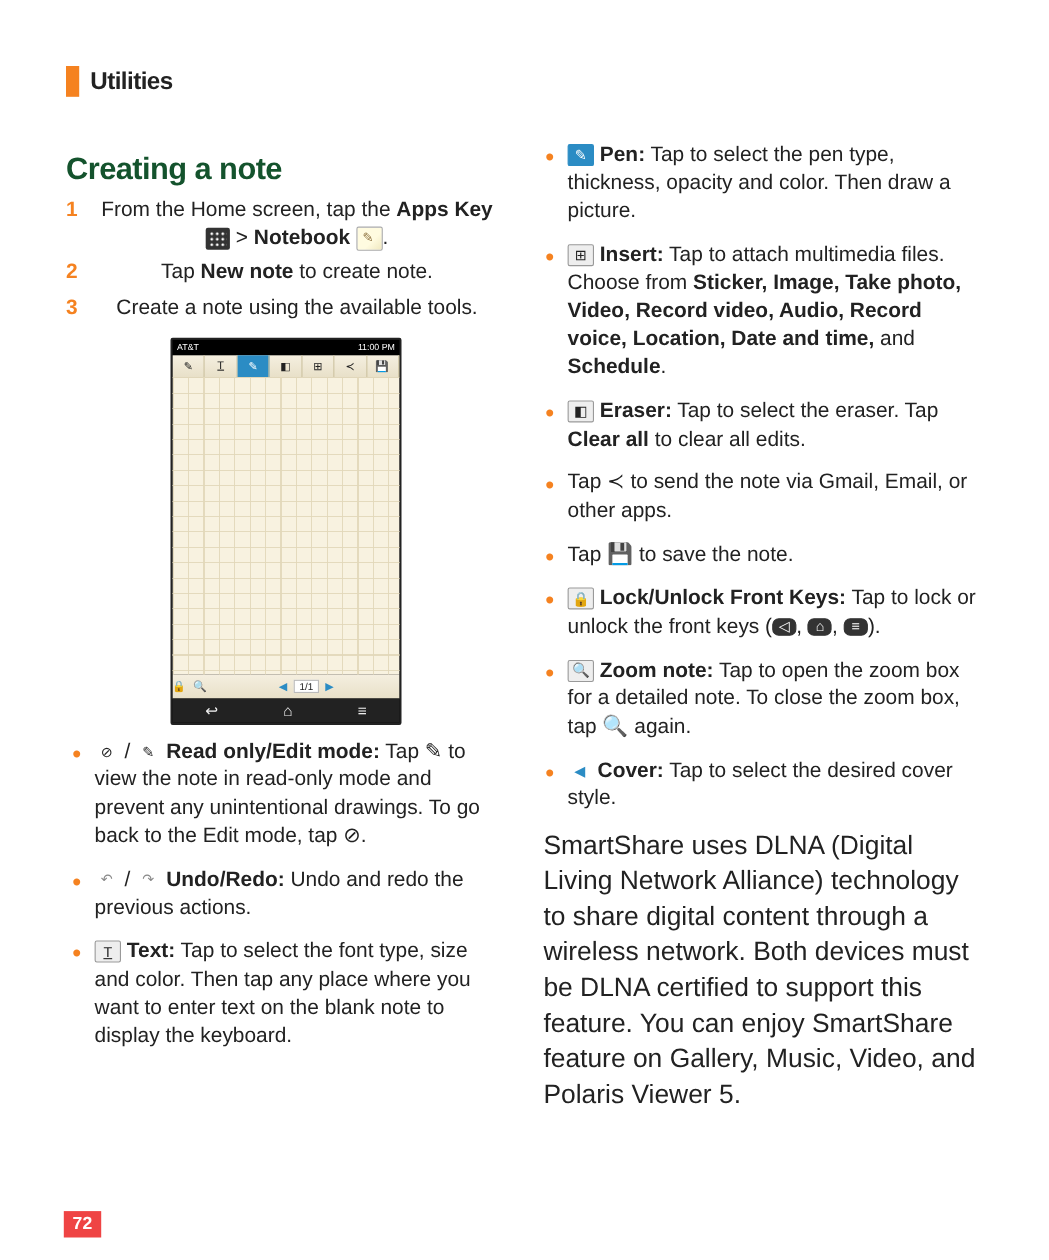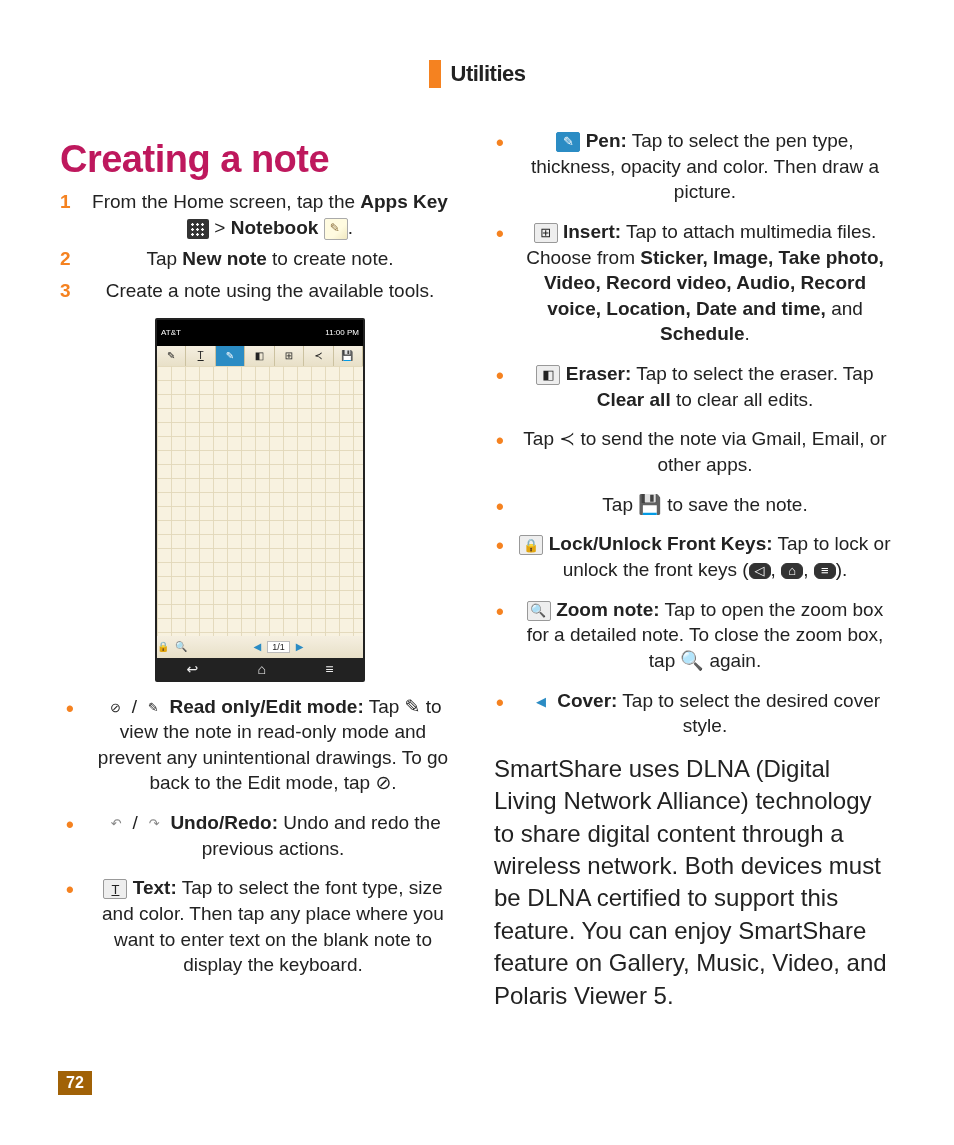--- a/index.html
+++ b/index.html
@@ -18,21 +18,20 @@
     padding: 60px 60px 0 60px;
     box-sizing: border-box;
     width: 100%;
     height: 100%;
     position: relative;
   }
   .header {
     display: flex;
     align-items: center;
     margin-bottom: 40px;
-    justify-content: center;
   }
   .header-bar {
     width: 12px;
     height: 28px;
     background: #f58220;
     margin-right: 10px;
   }
   .header-title {
     font-weight: bold;
     font-size: 22px;
@@ -40,22 +39,22 @@
   }
   .columns {
     display: flex;
     gap: 34px;
   }
   .col {
     flex: 1;
     min-width: 0;
   }
   h2.section {
-    color: #be185d;
-    font-size: 38px;
+    color: #14532d;
+    font-size: 28px;
     font-weight: bold;
     margin: 10px 0 8px 0;
     letter-spacing: -0.5px;
   }
   h2.section.sub { margin-top: 24px; }
   .step {
     display: flex;
     align-items: flex-start;
     font-size: 19px;
     line-height: 1.35;
@@ -101,21 +100,20 @@
   .bullet-list {
     margin-top: 12px;
     padding-left: 22px;
   }
   .bullet {
     position: relative;
     font-size: 19px;
     line-height: 1.35;
     margin-bottom: 14px;
     padding-left: 4px;
-    text-align: center;
   }
   .bullet::before {
     content: "•";
     color: #f58220;
     font-weight: bold;
     position: absolute;
     left: -16px;
     top: 0;
     font-size: 22px;
   }
@@ -133,21 +131,21 @@
   .mini-icon.dark  { background:#333; color:#fff; border-color:#333; border-radius:6px; width:20px; height:14px; }
   
   .phone {
     width: 206px;
     margin: 14px auto 10px auto;
     border: 2px solid #222;
     border-radius: 2px;
     background: #000;
   }
   .statusbar {
-    height: 26px;
+    height: 14px;
     background: #000;
     color: #fff;
     font-size: 8px;
     display: flex;
     justify-content: space-between;
     align-items: center;
     padding: 0 4px;
   }
   .toolbar {
     height: 20px;
@@ -193,23 +191,23 @@
     display:flex; align-items:center; justify-content:space-around;
     color:#eee; font-size:14px;
   }
   .body-para {
     font-size: 24px;
     line-height: 1.35;
     margin-top: 6px;
   }
   .page-num {
     position: absolute;
-    bottom: 50px;
+    bottom: 20px;
     left: 58px;
-    background: #a16207;
+    background: #ef4444;
     color: #fff;
     font-weight: bold;
     font-size: 16px;
     padding: 3px 8px;
   }
 </style>
 </head>
 <body>
 
 <div class="page">

